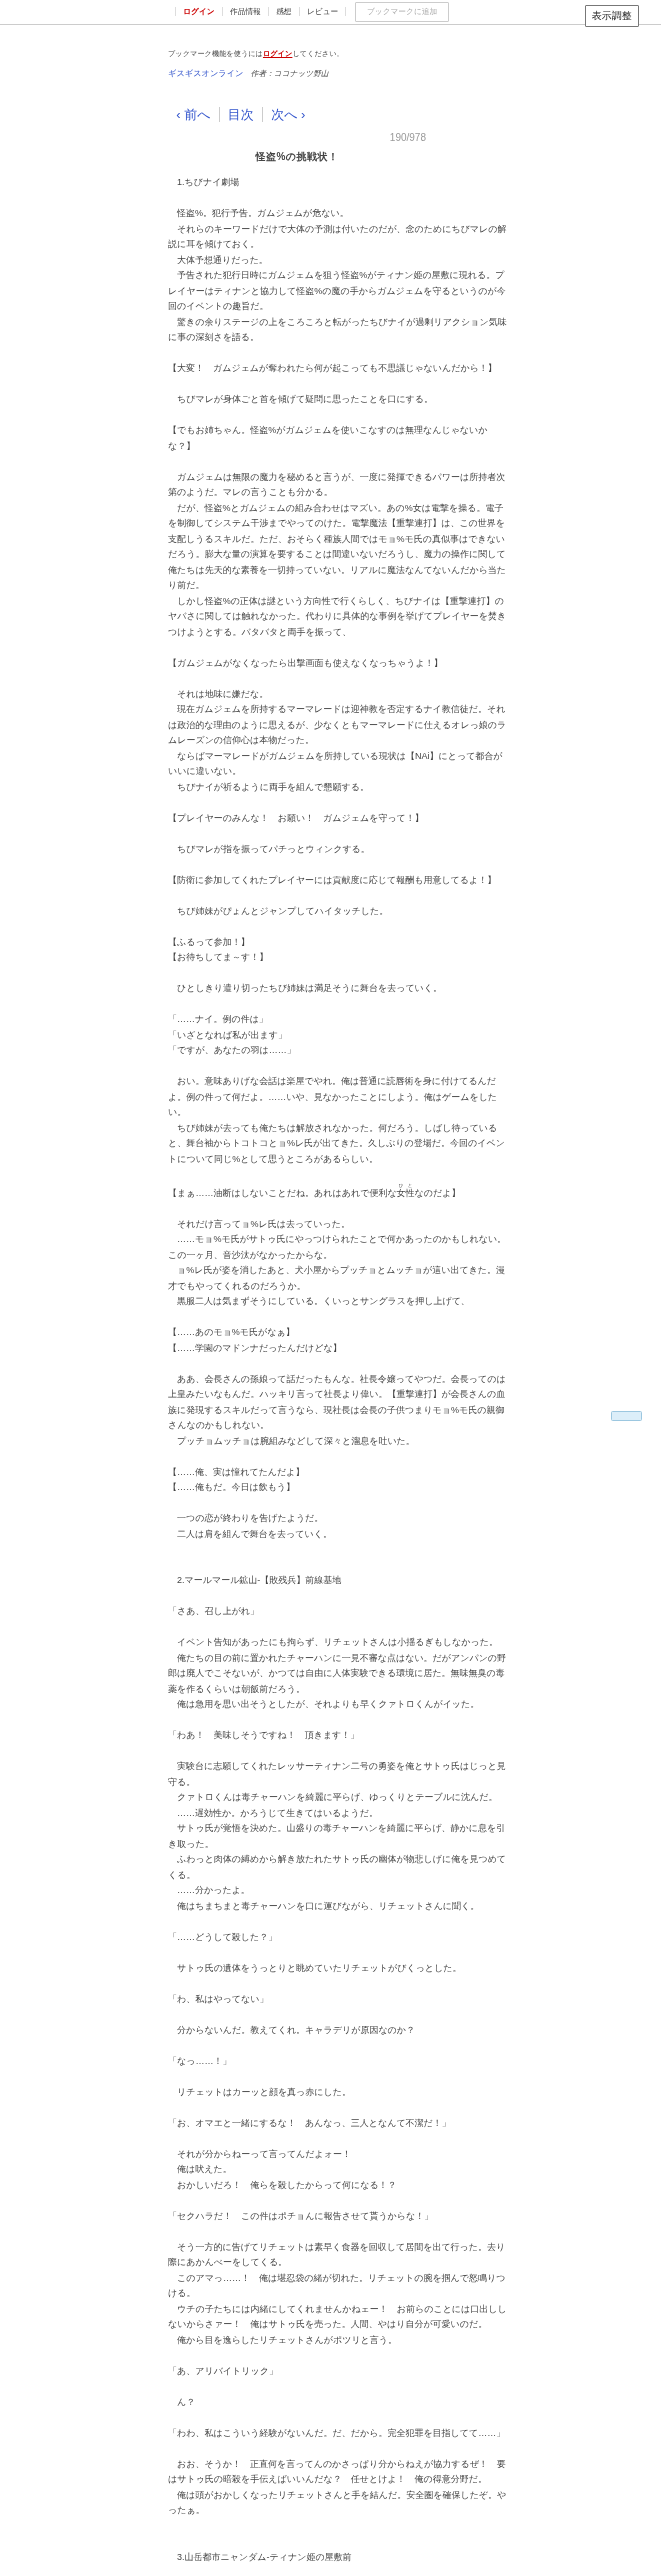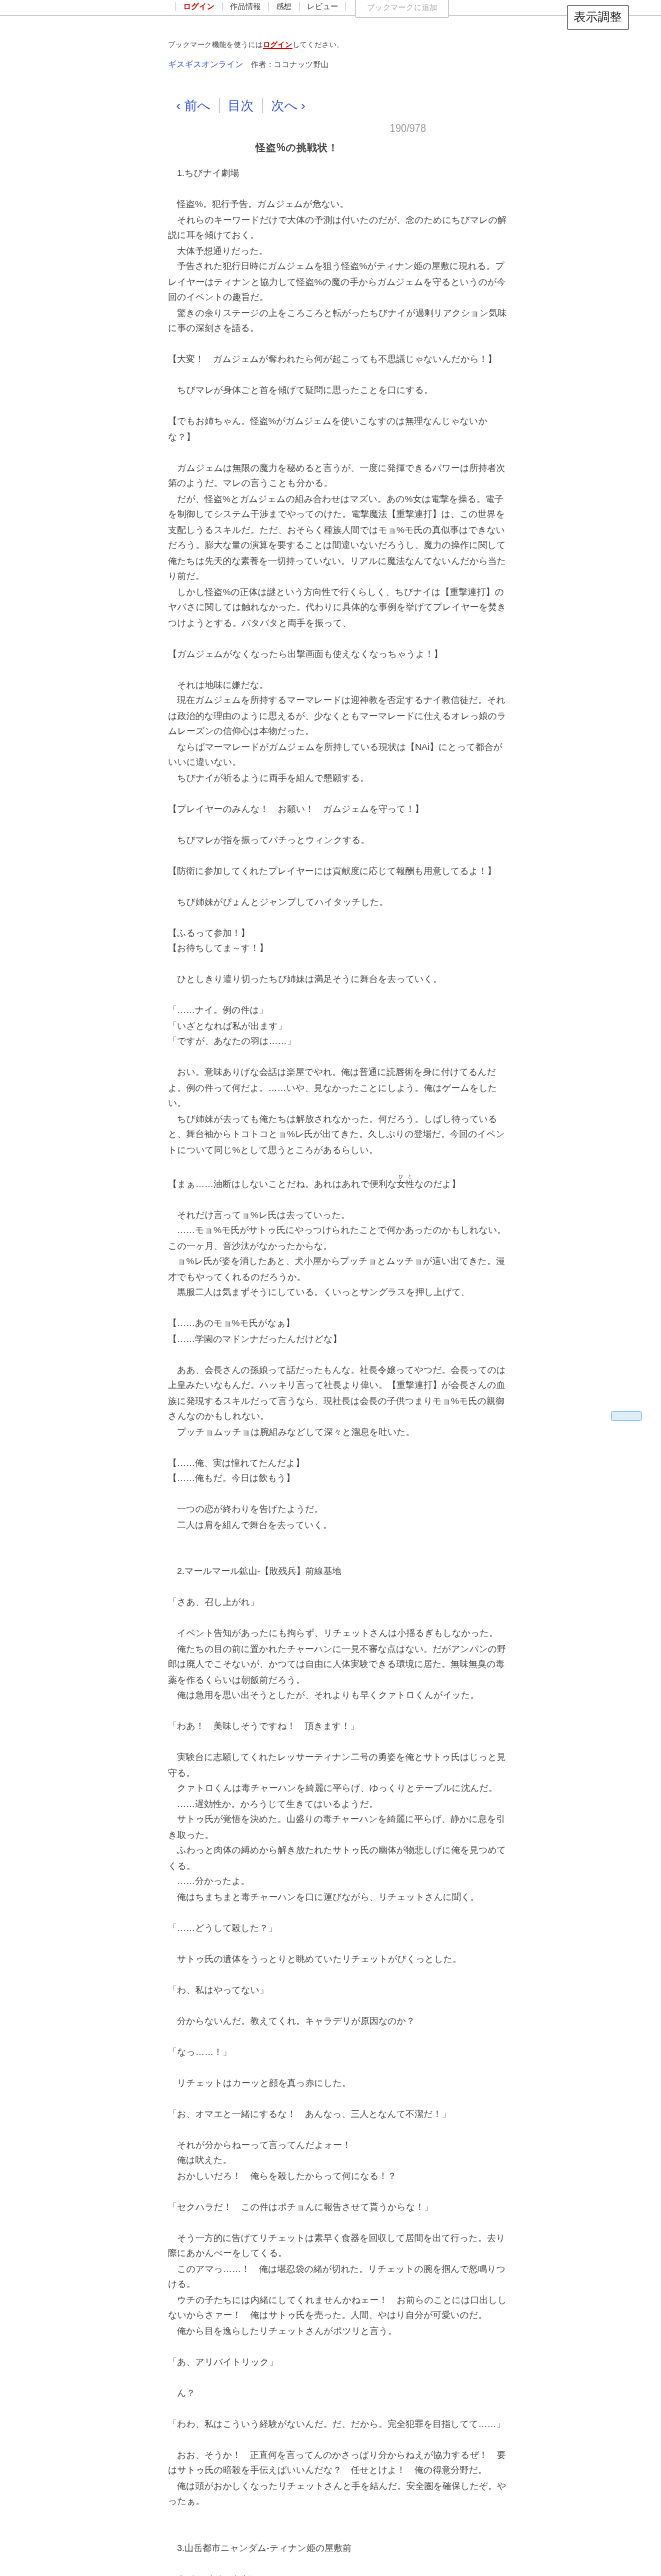--- a/index.html
+++ b/index.html
@@ -3,47 +3,47 @@
 <meta charset="utf-8">
 <style>
   html,body{margin:0;padding:0;background:#fff;}
   .page{
     width:662px;height:3091px;position:relative;overflow:hidden;
     background:#ffffff;color:#444;
     font-family:"Liberation Sans","DejaVu Sans",sans-serif;
   }
   
   .topbar{
-    height:16px;border-bottom:0.5px solid #cccccc;
+    height:25px;border-bottom:0.5px solid #cccccc;
     display:flex;align-items:center;padding-left:175px;position:relative;
     background:#fff;box-sizing:border-box;
   }
   .topbar .menu-item{
     font-size:7.7px;color:#333;padding:0 7.2px;height:10.3px;line-height:10.3px;
     border-left:0.5px solid #dddddd;cursor:pointer;white-space:nowrap;
   }
   .topbar .menu-item:last-of-type{border-right:0.5px solid #dddddd;}
   .topbar .menu-item.accent{color:#cc0000;font-weight:bold;}
   .bm-btn{
     margin-left:8.2px;border:0.5px solid #cccccc;color:#aaaaaa;font-size:7.7px;
     padding:4.1px 11.3px;background:#ffffff;border-radius:1px;white-space:nowrap;
     font-family:inherit;
   }
   .adjust-btn{
-    position:absolute;right:33px;top:4.6px;border:0.5px solid #777777;color:#222222;
-    font-size:12px;padding:3.1px 6.2px;background:#ffffff;border-radius:1px;
+    position:absolute;right:23px;top:4.6px;border:0.5px solid #777777;color:#222222;
+    font-size:10px;padding:3.1px 6.2px;background:#ffffff;border-radius:1px;
     font-family:inherit;white-space:nowrap;
   }
   
   .content{margin-left:168px;width:342px;}
   .notice{margin-top:24px;font-size:7.2px;color:#444;}
   .notice a{color:#cc0000;text-decoration:underline;font-weight:bold;cursor:pointer;}
   .worktitle{margin-top:8.8px;font-size:7.7px;}
   .worktitle .wt-link{color:#3355cc;text-decoration:none;font-size:8.2px;cursor:pointer;}
-  .worktitle .wt-author{color:#444;margin-left:5.2px;}
+  .worktitle .wt-author{color:#444;margin-left:5.2px;font-style:italic;}
   .metawrap{width:258px;}
   .pager{margin-top:27px;text-align:left;font-size:13px;}
   .pager .pg{color:#3355cc;padding:0 8.2px;text-decoration:none;cursor:pointer;white-space:nowrap;}
   .pager .pg.sep{border-right:0.5px solid #cccccc;}
   .pagenum{text-align:right;margin-top:8.2px;font-size:10px;color:#999999;}
   .ep-title{
     text-align:center;font-size:10px;font-weight:bold;color:#444;
     margin:7.2px 0 0 0;letter-spacing:0.5px;
   }
   

